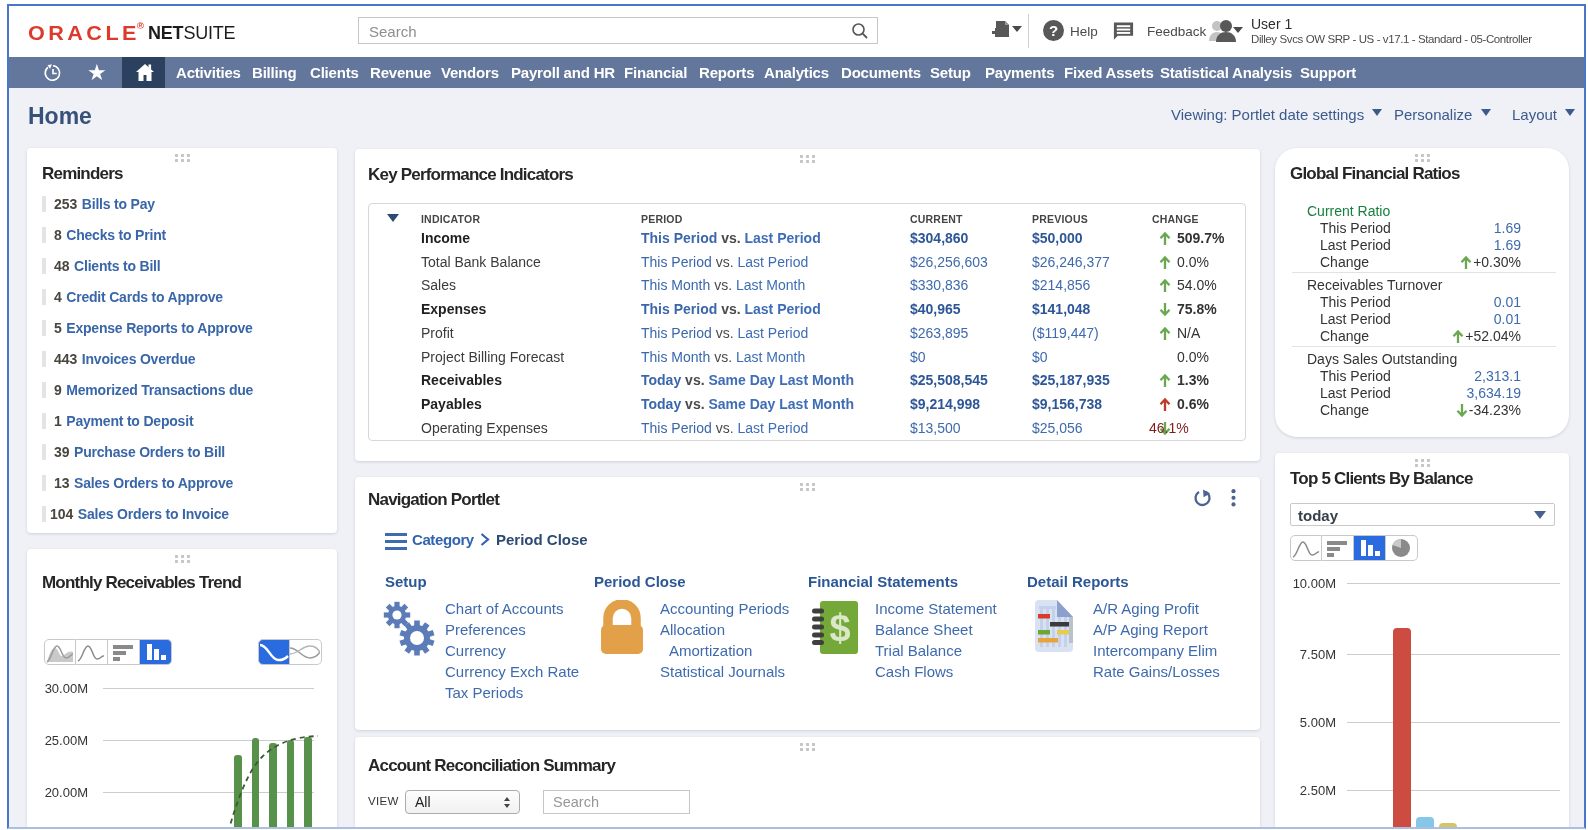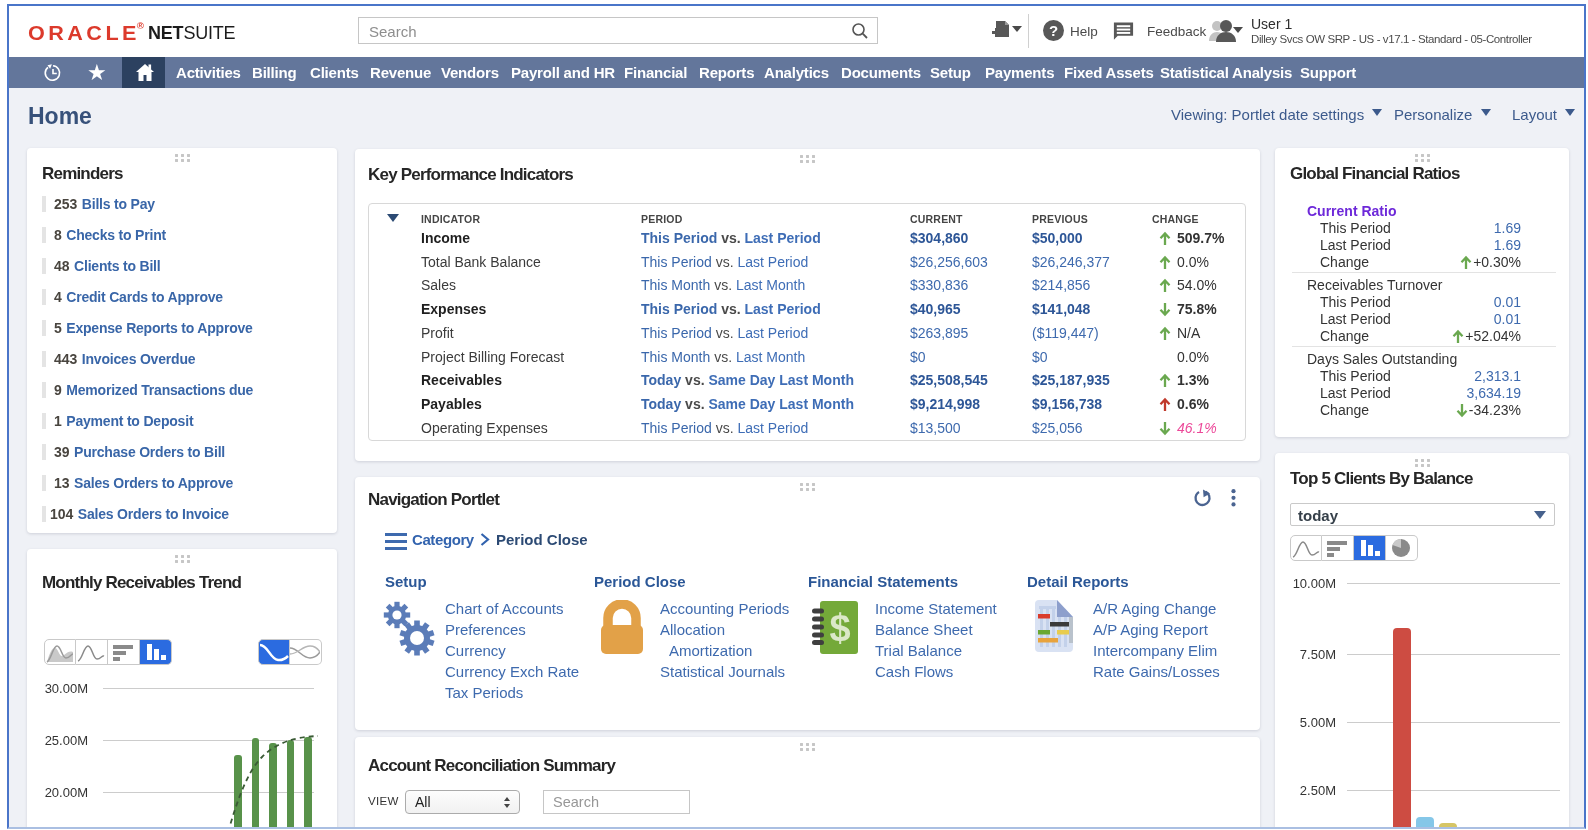--- a/index.html
+++ b/index.html
@@ -264,21 +264,21 @@
   <span style="position:absolute;left:808px;color:#333;">0.6%</span>
   </div>
         <div style="position:absolute;top:215.6px;left:0;width:100%;font-size:14px;white-space:nowrap;">
   <span style="position:absolute;left:52px;color:#3b3b3b;">Operating Expenses</span>
   <span style="position:absolute;left:272px;"><span style="color:#3a67ab;">This Period</span> <span style="color:#4a4a4a;">vs.</span> <span style="color:#3e6db6;">Last Period</span></span>
   <span style="position:absolute;left:541px;color:#3e6aae;">$13,500</span>
   <span style="position:absolute;left:663px;color:#3e6aae;">$25,056</span>
   <span style="position:absolute;left:790px;top:1px;"><svg width="12" height="15" viewBox="0 0 12 15">
               <path d="M6 1 V12 M1.5 7.8 L6 12.6 L10.5 7.8" fill="none" stroke="#6aa84f" stroke-width="2.3"></path>
             </svg></span>
-  <span style="position:absolute;left:808px;color:#ec4899;font-style:italic;">46.1%</span>
+  <span style="position:absolute;left:780px;color:#7f1d1d;">46.1%</span>
   </div>
       </div>
 </div>
 
 <div class="card" style="left:346px;top:389px;width:905px;height:253px;">
   <div class="handle" style="left:445px;"></div>
   <div class="ctitle" style="position:absolute;left:13px;top:13px;">Navigation Portlet</div>
 
   <svg class="abs" style="left:838px;top:11px;" width="20" height="20" viewBox="0 0 20 20">
     <circle cx="9.5" cy="10" r="7" fill="none" stroke="#4b6491" stroke-width="2.3" pathLength="100" stroke-dasharray="84 16" transform="rotate(-62 9.5 10)"></circle>
@@ -379,46 +379,46 @@
               <rect x="4" y="6" width="17" height="3"></rect>
             </g>
    <path d="M22 0 L38 17 L22 17 Z" fill="#8d9fcc"></path>
    <rect x="34" y="17" width="4" height="26" fill="#b9c2cc"></rect>
    <rect x="3" y="14" width="12" height="4.5" fill="#d93b2b"></rect>
    <rect x="15" y="22" width="19" height="4.5" fill="#3a3a3a"></rect>
    <rect x="3" y="30" width="12" height="4.5" fill="#6aa832"></rect>
    <rect x="22" y="30" width="12" height="4.5" fill="#e8cc4e"></rect>
    <rect x="3" y="38" width="20" height="4.5" fill="#e8a33d"></rect>
  </svg></div>
-        <div class="abs" style="left:738px;top:123px;font-size:15px;color:#3e6aae;white-space:nowrap;">A/R Aging Change</div>
+        <div class="abs" style="left:738px;top:123px;font-size:15px;color:#3e6aae;white-space:nowrap;">A/R Aging Profit</div>
         <div class="abs" style="left:738px;top:144px;font-size:15px;color:#3e6aae;white-space:nowrap;">A/P Aging Report</div>
         <div class="abs" style="left:738px;top:165px;font-size:15px;color:#3e6aae;white-space:nowrap;">Intercompany Elim</div>
         <div class="abs" style="left:738px;top:186px;font-size:15px;color:#3e6aae;white-space:nowrap;">Rate Gains/Losses</div>
       </div>
 </div>
 
 <div class="card" style="left:346px;top:649px;width:905px;height:115px;">
   <div class="handle" style="left:445px;"></div>
   <div class="ctitle" style="position:absolute;left:13px;top:19px;">Account Reconciliation Summary</div>
   <div class="abs" style="left:13px;top:58px;font-size:11.5px;color:#333;letter-spacing:0.3px;">VIEW</div>
   <div class="abs" style="left:50px;top:53px;width:115px;height:24px;border:1px solid #ababab;border-radius:4px;background:linear-gradient(#fdfdfd,#f1f1f1);">
     <span class="abs" style="left:9px;top:3px;font-size:14px;color:#222;">All</span>
     <span class="abs" style="right:9px;top:3px;width:0;height:0;border:3.5px solid transparent;border-bottom:4.5px solid #444;"></span>
     <span class="abs" style="right:9px;top:13px;width:0;height:0;border:3.5px solid transparent;border-top:4.5px solid #444;"></span>
   </div>
   <div class="abs" style="left:188px;top:53px;width:147px;height:24px;border:1px solid #c6c6c6;">
     <span class="abs" style="left:9px;top:3px;font-size:14.5px;color:#979797;">Search</span>
   </div>
 </div>
 
-<div class="card" style="left:1266px;top:60px;width:294px;height:289px;">
+<div class="card" style="left:1266px;top:60px;width:294px;height:289px;border-radius:22px;">
   <div class="handle" style="left:140px;"></div>
   <div class="ctitle" style="position:absolute;left:15px;top:16px;">Global Financial Ratios</div>
   <div id="gfr">
-        <div class="abs" style="left:32px;top:55px;font-size:14px;color:#6d28d9;font-weight:bold;">Current Ratio</div>
+        <div class="abs" style="left:32px;top:55px;font-size:14px;color:#15803d;">Current Ratio</div>
         <div class="abs" style="left:45px;top:72px;font-size:14px;color:#333;">This Period</div>
         <div class="abs" style="right:48px;top:72px;font-size:14px;color:#3e6aae;">1.69</div>
         <div class="abs" style="left:45px;top:89px;font-size:14px;color:#333;">Last Period</div>
         <div class="abs" style="right:48px;top:89px;font-size:14px;color:#3e6aae;">1.69</div>
         <div class="abs" style="left:45px;top:106px;font-size:14px;color:#333;">Change</div>
         <div class="abs" style="right:48px;top:106px;font-size:14px;color:#333;"><span style="display:inline-block;vertical-align:-3px;margin-right:1px;"><svg width="12" height="15" viewBox="0 0 12 15">
               <path d="M6 14 V3 M1.5 7.2 L6 2.4 L10.5 7.2" fill="none" stroke="#6aa84f" stroke-width="2.3"></path>
             </svg></span>+0.30%</div>
         <div class="abs" style="left:17px;top:124px;width:264px;height:1px;background:#e3e3e3;"></div>
         <div class="abs" style="left:32px;top:129px;font-size:14px;color:#333;">Receivables Turnover</div>

